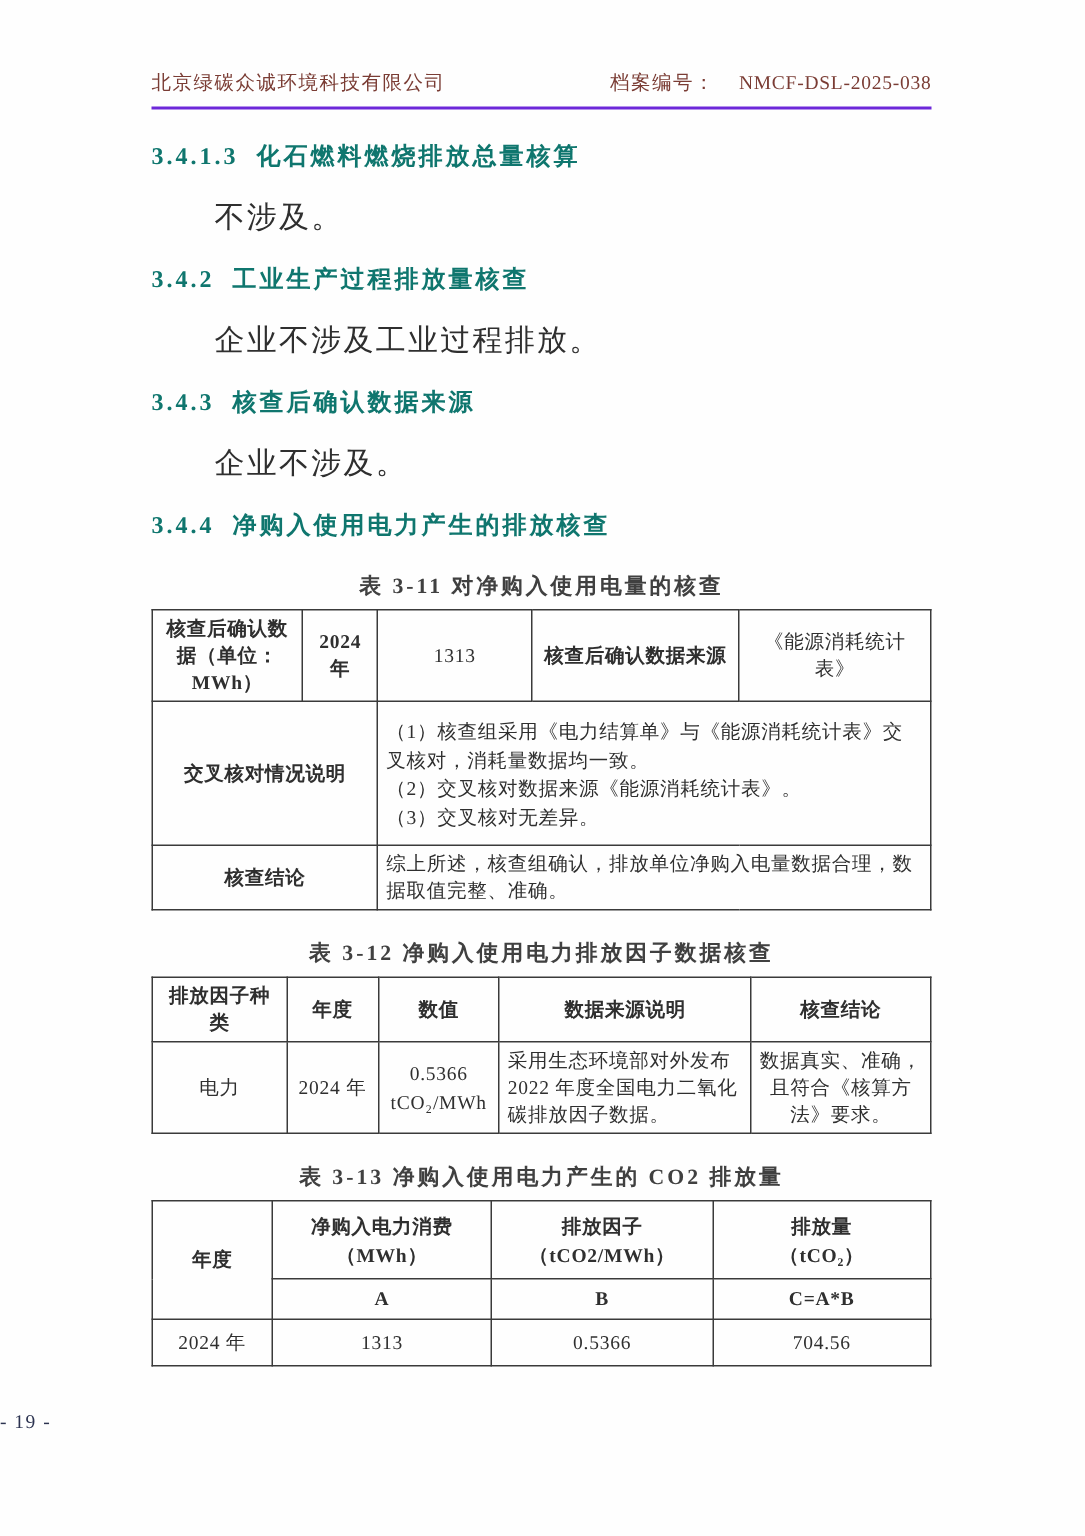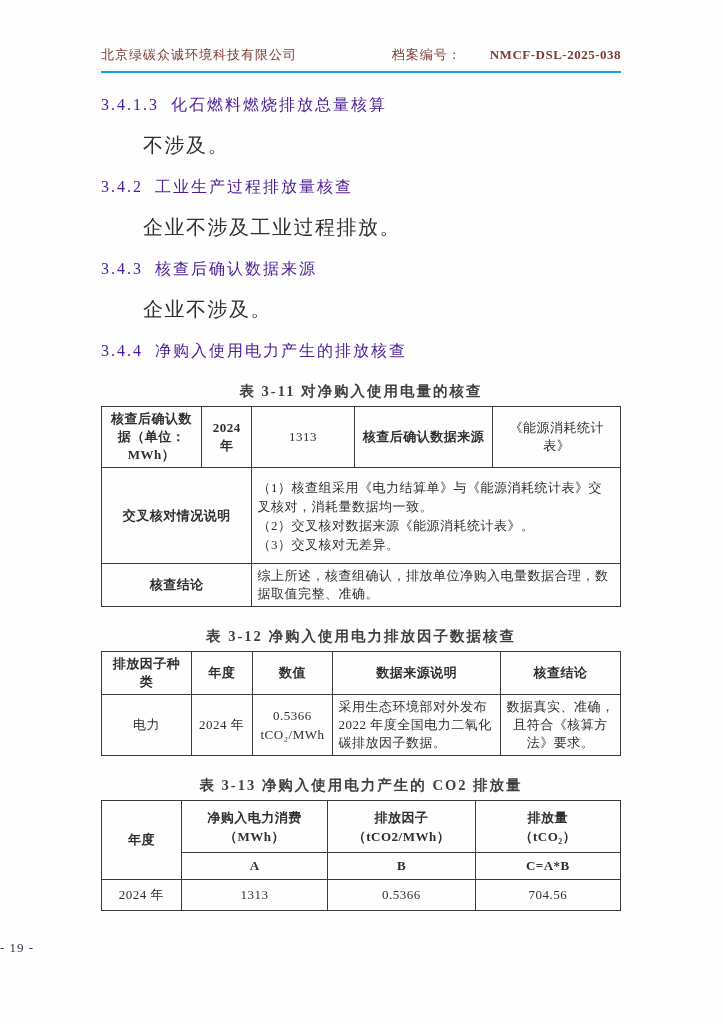--- a/index.html
+++ b/index.html
@@ -22,30 +22,30 @@
   }
   
   .doc-header {
     display: flex;
     justify-content: space-between;
     align-items: baseline;
     font-size: 13px;
     color: #7a3c34;
     letter-spacing: 1px;
     padding-bottom: 7px;
-    border-bottom: 2px solid #0ea5e9;
+    border-bottom: 2px solid #6d28d9;
   }
   .doc-header .file-no-wrap { display: flex; align-items: center; }
-  .doc-header .file-no { margin-left: 28px; letter-spacing: 0.5px; font-weight: 700; }
+  .doc-header .file-no { margin-left: 16px; letter-spacing: 0.5px; font-weight: 400; }
   
   .sec-heading {
     margin: 21px 0 0 0;
     font-size: 16px;
-    font-weight: normal;
-    color: #4c1d95;
+    font-weight: bold;
+    color: #0f766e;
     letter-spacing: 2px;
     white-space: pre-wrap;
     line-height: 22px;
   }
   .body-para {
     margin: 19px 0 0 0;
     font-size: 20px;
     letter-spacing: 1.5px;
     text-indent: 42px;
     line-height: 20px;

